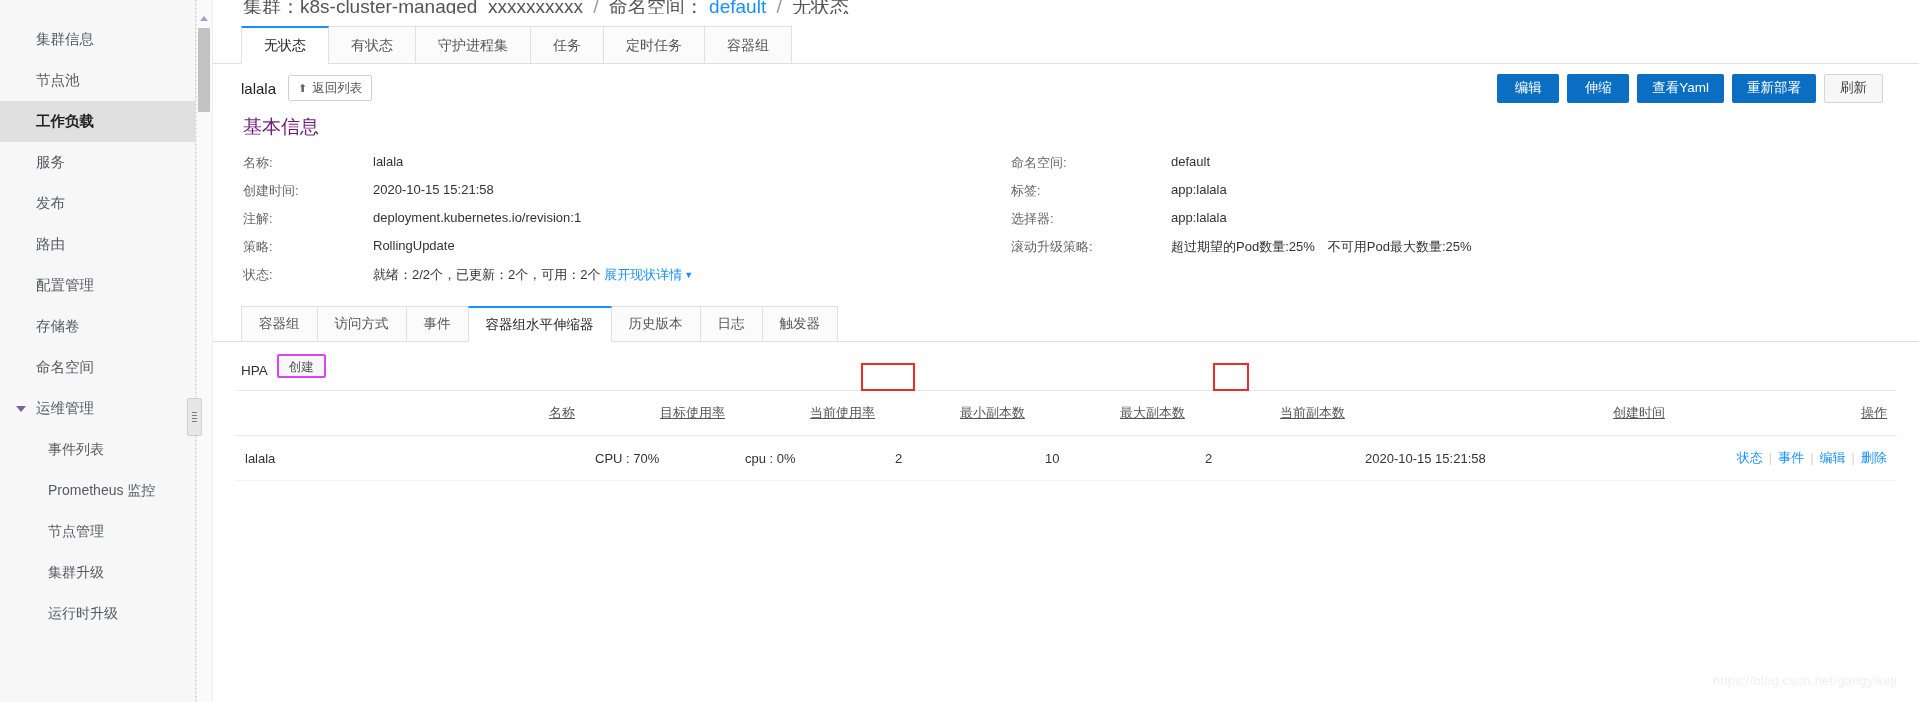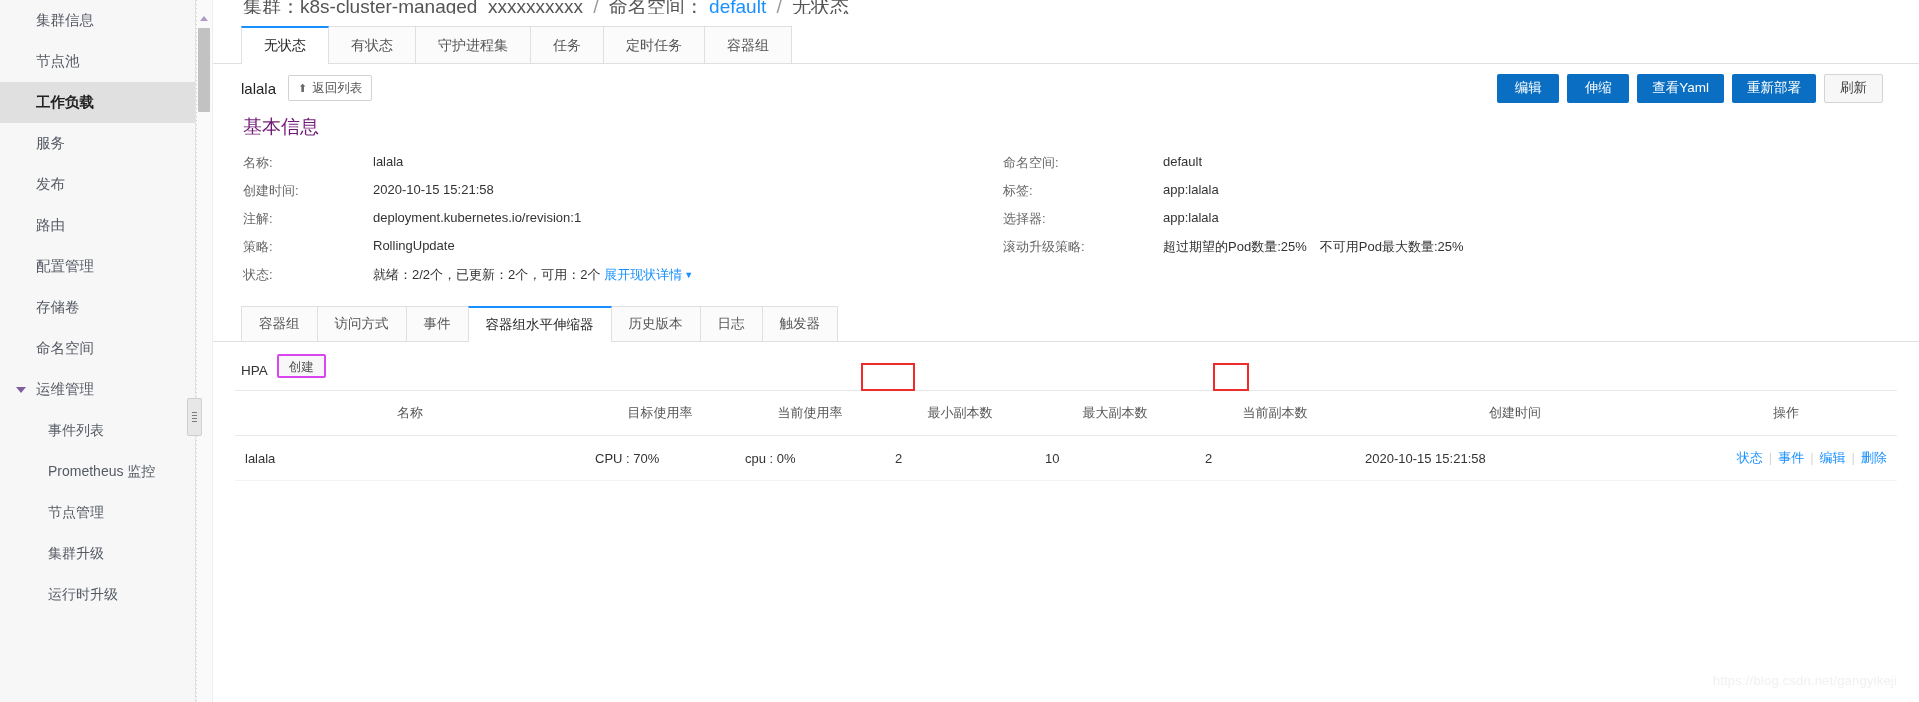--- a/index.html
+++ b/index.html
@@ -26,21 +26,21 @@
 
   
   .sidebar {
     width: 196px;
     min-width: 196px;
     height: 702px;
     background: #f7f7f7;
     border-right: 1px solid #e3e3e3;
     box-sizing: border-box;
     position: relative;
-    padding-top: 0;
+    padding-top: 19px;
   }
   .nav-item {
     height: 41px;
     line-height: 41px;
     padding-left: 36px;
     font-size: 14.5px;
     color: #555a63;
     white-space: nowrap;
     cursor: pointer;
     position: relative;
@@ -251,20 +251,21 @@
   .section-title {
     padding: 16px 0 0 30px;
     font-size: 19px;
     font-weight: normal;
     color: #701a75;
   }
   .info-grid {
     margin-top: 14px;
     padding: 0 30px;
     display: flex;
+    gap: 8px;
   }
   .info-col {
     display: grid;
     grid-template-columns: 130px 1fr;
     row-gap: 10px;
     align-content: start;
     font-size: 13px;
   }
   .info-col.left { width: 760px; }
   .info-col.right { flex: 1; grid-template-columns: 160px 1fr; }
@@ -339,26 +340,27 @@
     margin: 12px 22px 0 22px;
     border-top: 1px solid #eaeaea;
   }
   table.hpa {
     width: 100%;
     border-collapse: collapse;
     font-size: 13px;
     table-layout: fixed;
   }
   table.hpa th {
-    text-align: center;
+    text-align: right;
     font-weight: normal;
     color: #555;
     padding: 13px 10px;
     border-bottom: 1px solid #eaeaea;
     white-space: nowrap;
+    text-decoration: underline;
   }
   table.hpa td {
     padding: 13px 10px;
     color: #333;
     border-bottom: 1px solid #f3f3f3;
     white-space: nowrap;
     position: relative;
   }
   th.c-name, td.c-name { width: 330px; padding-left: 12px; }
   th.c-target, td.c-target { width: 130px; }

